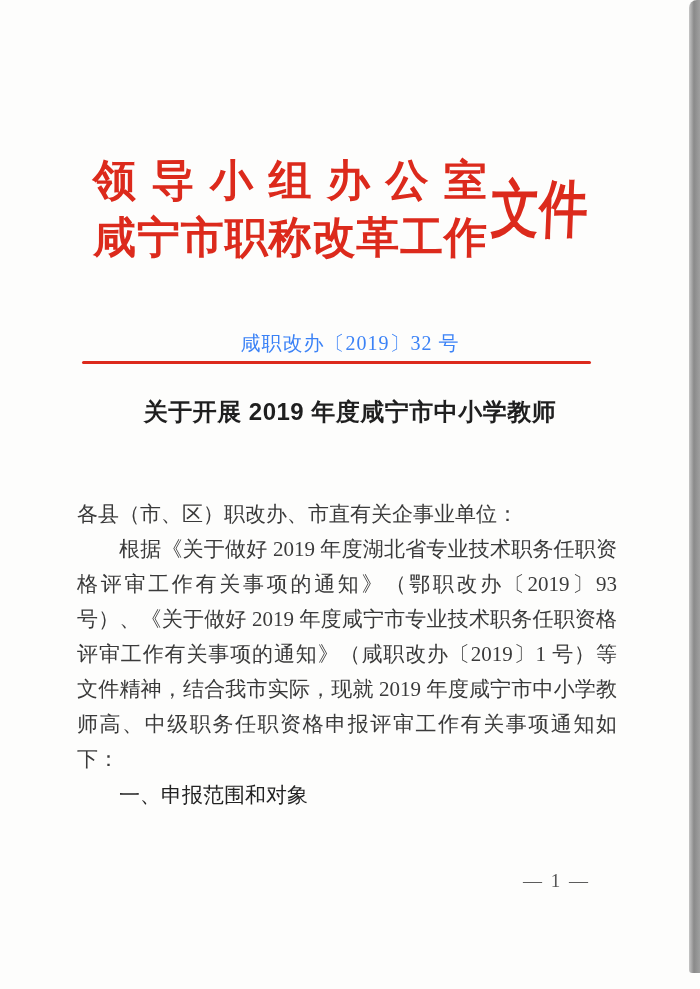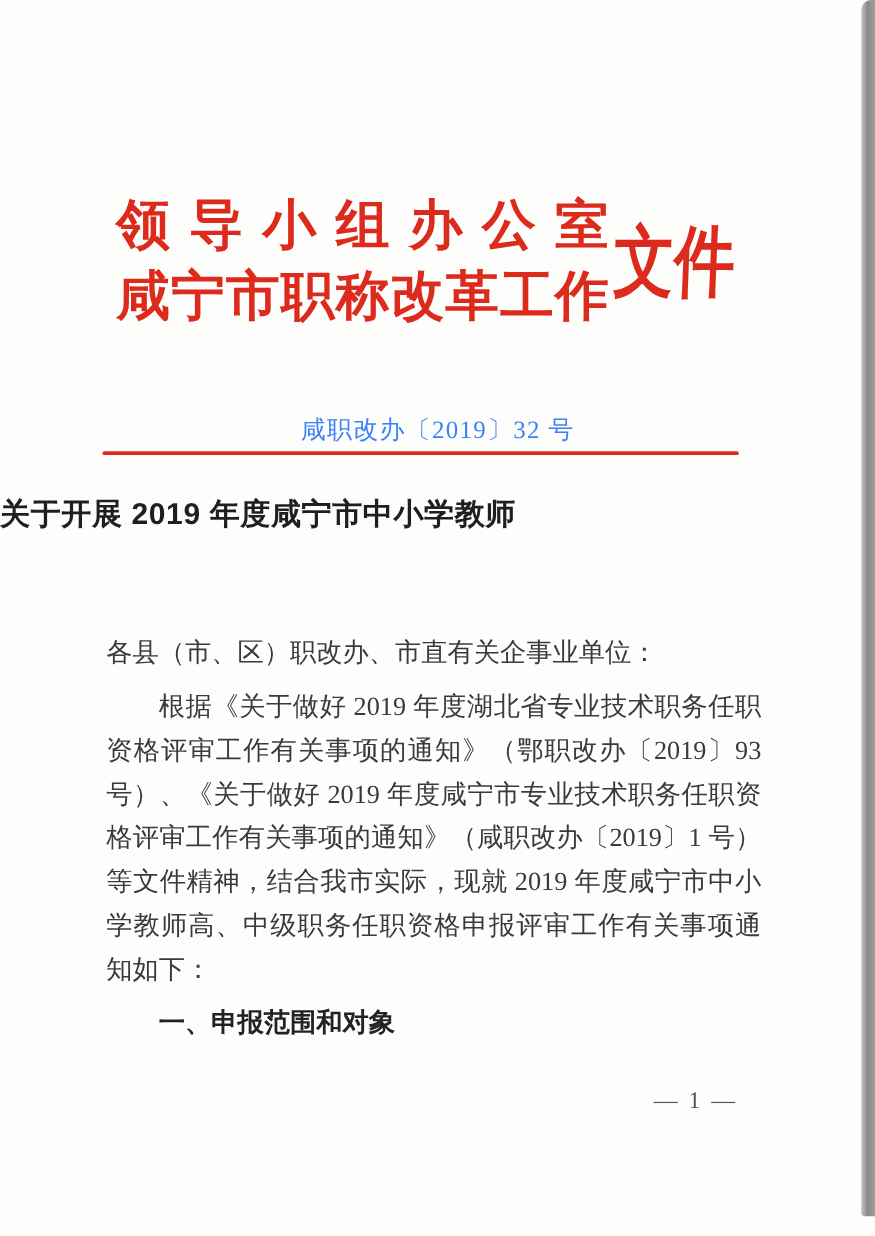--- a/index.html
+++ b/index.html
@@ -58,41 +58,41 @@
 
   .red-line {
     position: absolute; top: 361px; left: 82px;
     width: 509px; height: 3px;
     background: var(--red);
     border-radius: 2px;
   }
 
   .doc-title {
     position: absolute; top: 394px; left: 0; width: 700px;
-    text-align: left;
+    text-align: center;
     font-family: "Liberation Sans", "DejaVu Sans", sans-serif;
     font-weight: 700;
     color: var(--head-ink);
     font-size: 24px;
     line-height: 36px;
     letter-spacing: 0.5px;
   }
 
   .content {
     position: absolute; top: 497px; left: 77px; width: 540px;
     font-size: 21px;
     line-height: 35px;
     color: var(--ink);
     text-align: justify;
   }
-  .content p { margin: 8px; }
+  .content p { margin: 0; }
   .content .indent { text-indent: 2em; }
   .section-heading {
     font-family: "Liberation Sans", "DejaVu Sans", sans-serif;
-    font-weight: 700;
+    font-weight: 400;
     color: #222;
     text-indent: 2em;
   }
 
   .page-number {
     position: absolute; top: 870px; left: 0; right: 110px;
     text-align: right;
     font-size: 19px;
     letter-spacing: 2px;
     color: #555;

